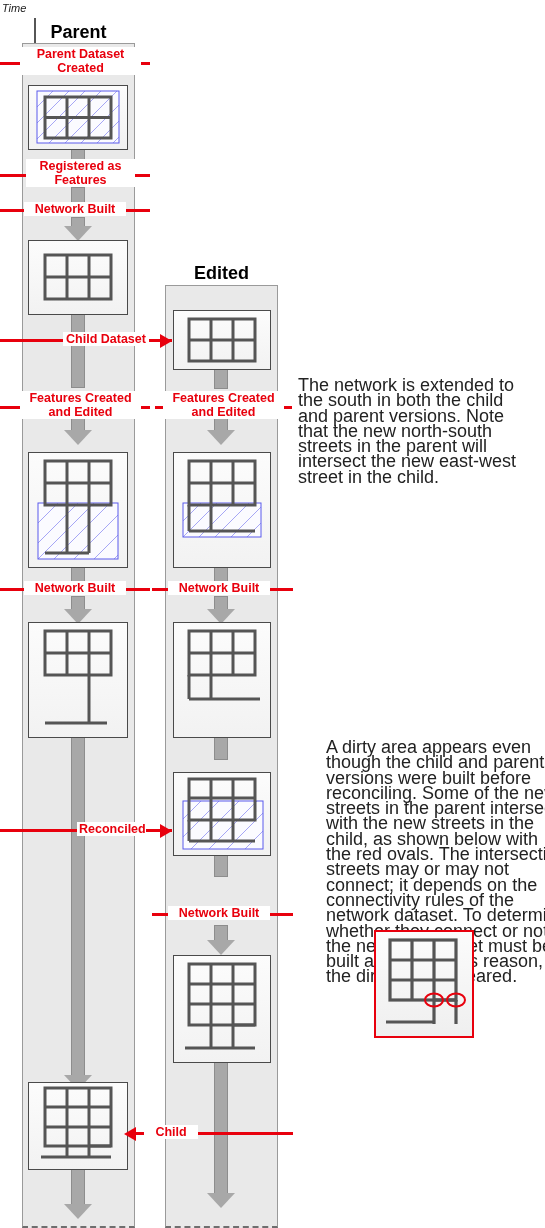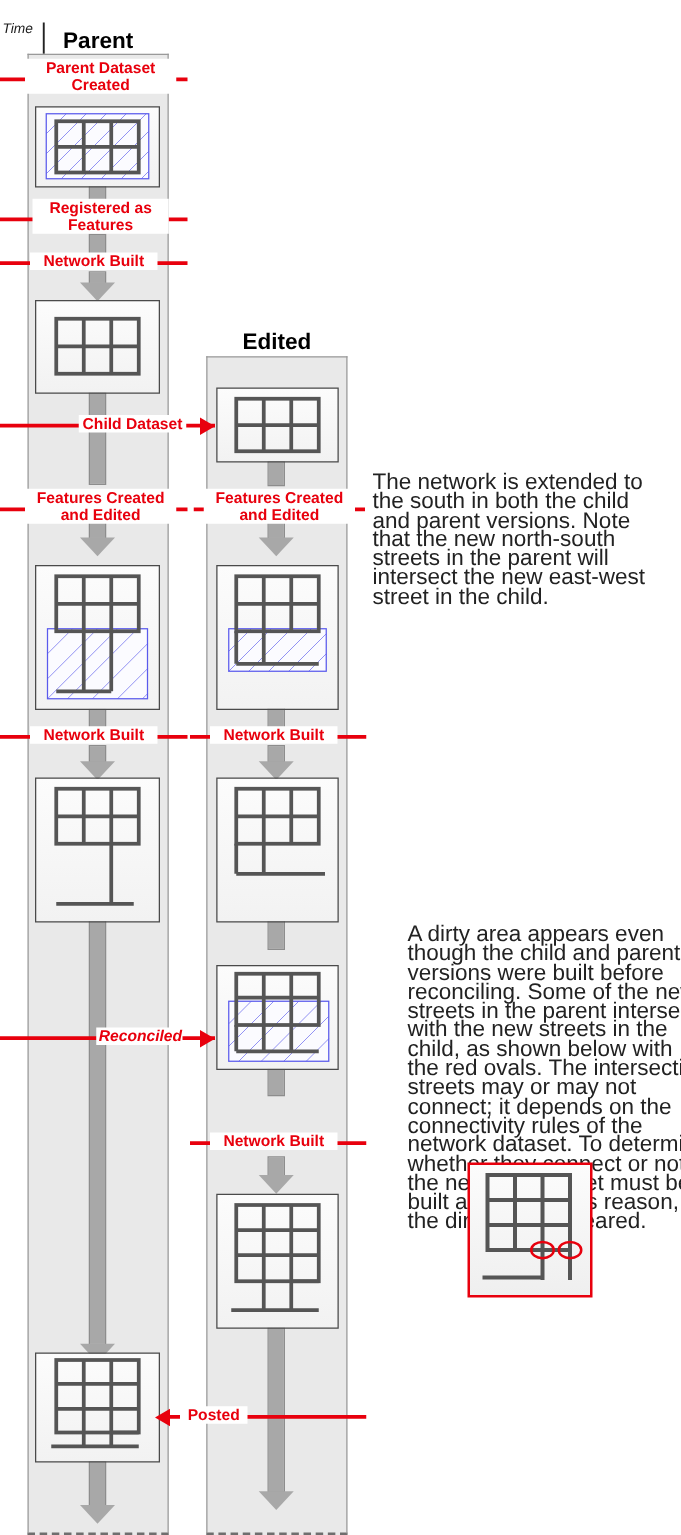--- a/index.html
+++ b/index.html
@@ -1,21 +1,21 @@
 <!DOCTYPE html>
 <html><head>
 <meta charset="utf-8">
 <style>
   html,body{margin:0;padding:0;background:#fff;}
   body{width:545px;height:1228px;position:relative;
        font-family:"Liberation Sans",sans-serif;overflow:hidden;}
   .abs{position:absolute;}
 
   
-  #time-label{left:2px;top:2px;font-size:11px;font-style:italic;color:#1a1a1a;margin-top:15px;}
+  #time-label{left:2px;top:2px;font-size:11px;font-style:italic;color:#1a1a1a;}
   #time-arrow{left:29px;top:18px;width:12px;height:40px;}
 
   
   .lane{position:absolute;background:#e9e9e9;border-left:1px solid #9a9a9a;
         border-right:1px solid #9a9a9a;border-top:1px solid #9a9a9a;
         border-bottom:2px dashed #6e6e6e;box-sizing:border-box;}
   #lane-parent{left:22px;top:43px;width:113px;height:1185px;}
   #lane-child{left:165px;top:285px;width:113px;height:943px;}
   .lane-title{position:absolute;font-size:18px;font-weight:bold;color:#000;
               text-align:center;width:113px;}
@@ -297,29 +297,29 @@
 <div class="evt" style="left:0px;top:588px;width:24px;"></div>
 <div class="evt" style="left:122px;top:588px;width:28px;"></div>
 <div class="evt-label" style="left:24px;top:581px;width:98px;">Network Built</div>
 
 <div class="evt" style="left:152px;top:588px;width:22px;"></div>
 <div class="evt" style="left:265px;top:588px;width:28px;"></div>
 <div class="evt-label" style="left:168px;top:581px;width:98px;">Network Built</div>
 
 <div class="evt" style="left:0px;top:829px;width:172px;"></div>
 <div class="evt-head right" style="left:160px;top:824px;"></div>
-<div class="evt-label" style="left:77px;top:822px;width:65px;font-style:italic;">Reconciled</div>
+<div class="evt-label" style="left:77px;top:822px;width:65px;">Reconciled</div>
 
 <div class="evt" style="left:152px;top:913px;width:22px;"></div>
 <div class="evt" style="left:265px;top:913px;width:28px;"></div>
 <div class="evt-label" style="left:168px;top:906px;width:98px;">Network Built</div>
 
 <div class="evt" style="left:136px;top:1132px;width:157px;"></div>
 <div class="evt-head left" style="left:124px;top:1127px;"></div>
-<div class="evt-label" style="left:144px;top:1125px;width:50px;">Posted</div>
+<div class="evt-label" style="left:144px;top:1125px;width:50px;">Child</div>
 
 <div class="para" id="note-1">The network is extended to the south in both the child and parent versions. Note that the new north-south streets in the parent will intersect the new east-west street in the child.</div>
 <div class="para" id="note-2">A dirty area appears even though the child and parent versions were built before reconciling. Some of the new streets in the parent intersect with the new streets in the child, as shown below with the red ovals. The intersecting streets may or may not connect; it depends on the connectivity rules of the network dataset. To determine whether they connect or not, the network dataset must be built again. For this reason, the dirty area appeared.</div>
 
 <div id="dirty-callout">
   <svg width="96" height="104" viewBox="0 0 96 104">
     <g stroke="#555" stroke-width="3.2" fill="none">
       <rect x="14" y="8" width="66" height="60"></rect>
       <line x1="36" y1="8" x2="36" y2="68"></line>
         <line x1="58" y1="8" x2="58" y2="68"></line>

